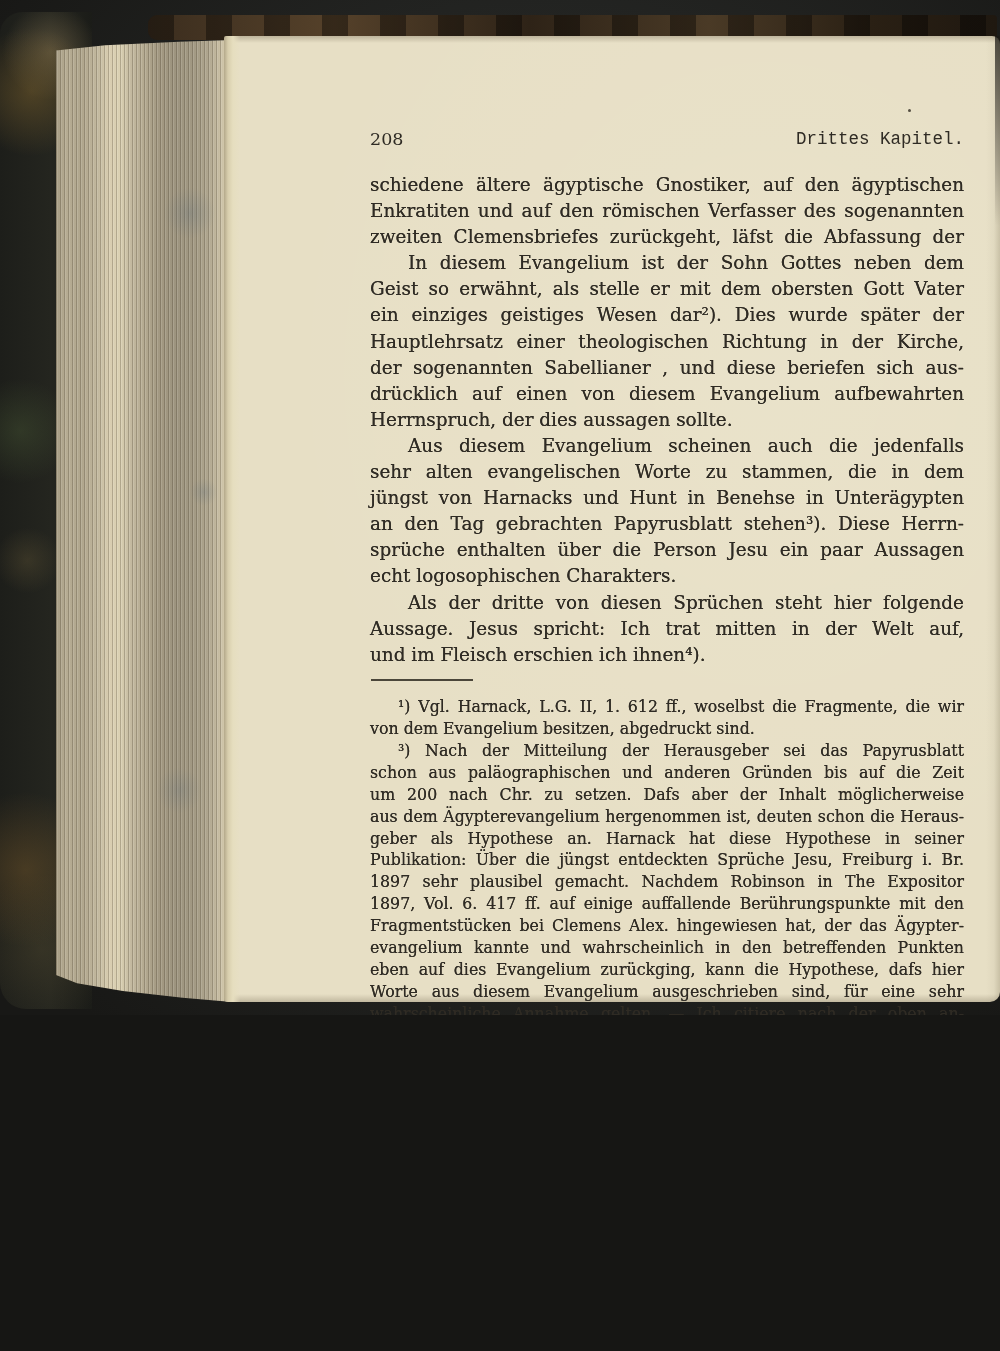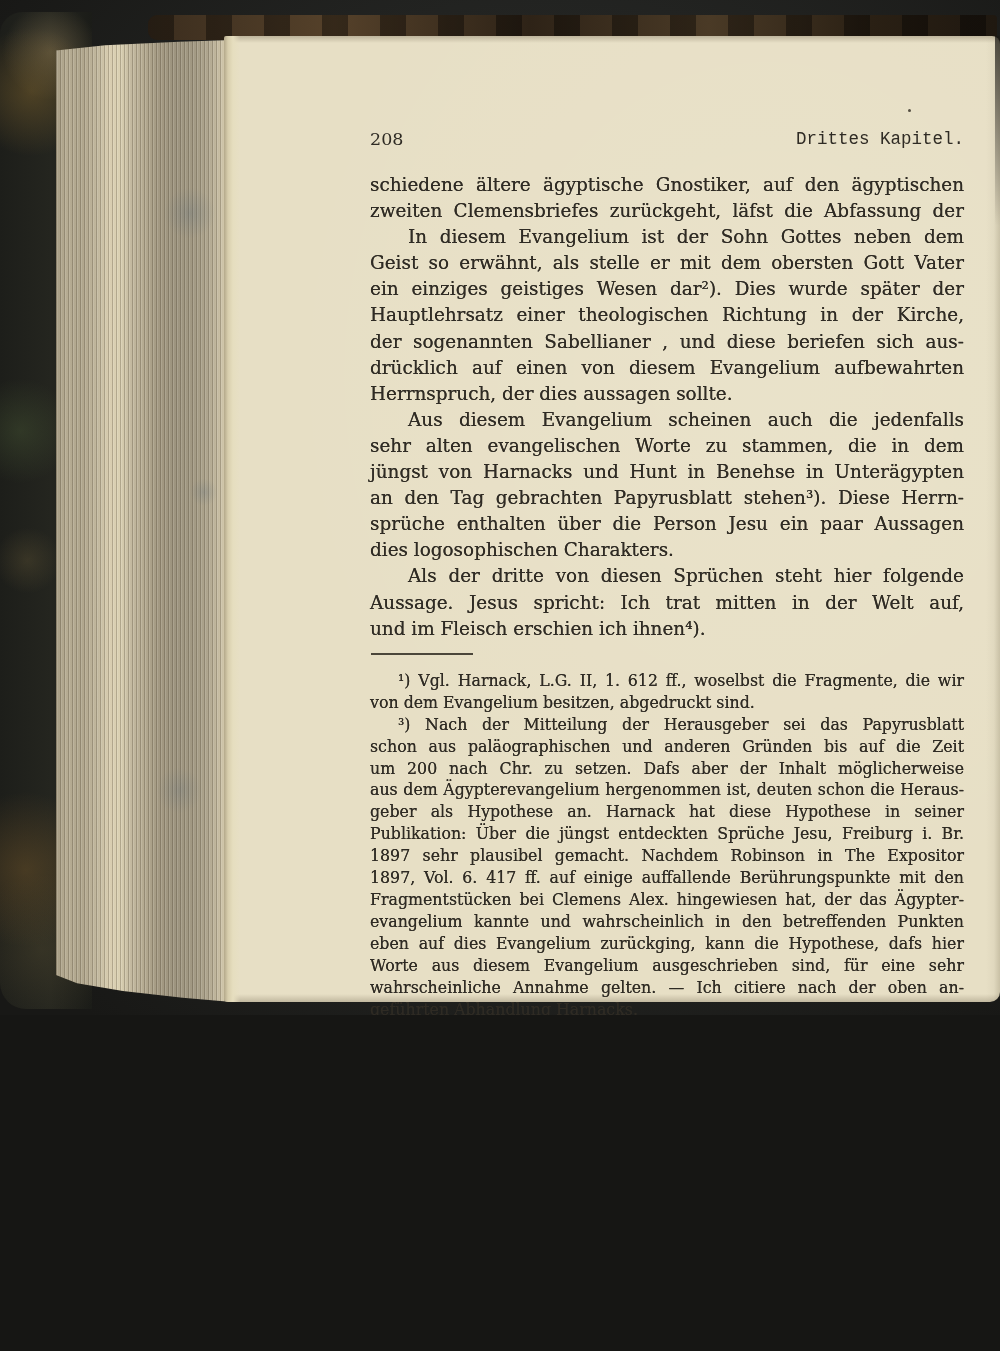--- a/index.html
+++ b/index.html
@@ -95,38 +95,39 @@
 
   <div class="text-col">
     <div class="pagehead">
       <span class="pagenum">208</span>
       <span class="chapter">Drittes Kapitel.</span>
     </div>
 
     <div class="body-text">
       <div class="para cont-end">
           <div class="tline">schiedene ältere ägyptische Gnostiker, auf den ägyptischen</div>
+          <div class="tline">Enkratiten und auf den römischen Verfasser des sogenannten</div>
           <div class="tline">zweiten Clemensbriefes zurückgeht, läfst die Abfassung der</div>
         </div>
       <div class="para indent">
           <div class="tline">In diesem Evangelium ist der Sohn Gottes neben dem</div>
           <div class="tline">Geist so erwähnt, als stelle er mit dem obersten Gott Vater</div>
           <div class="tline">ein einziges geistiges Wesen dar²). Dies wurde später der</div>
           <div class="tline">Hauptlehrsatz einer theologischen Richtung in der Kirche,</div>
           <div class="tline">der sogenannten Sabellianer , und diese beriefen sich aus-</div>
           <div class="tline">drücklich auf einen von diesem Evangelium aufbewahrten</div>
           <div class="tline">Herrnspruch, der dies aussagen sollte.</div>
         </div>
       <div class="para indent">
           <div class="tline">Aus diesem Evangelium scheinen auch die jedenfalls</div>
           <div class="tline">sehr alten evangelischen Worte zu stammen, die in dem</div>
           <div class="tline">jüngst von Harnacks und Hunt in Benehse in Unterägypten</div>
           <div class="tline">an den Tag gebrachten Papyrusblatt stehen³). Diese Herrn-</div>
           <div class="tline">sprüche enthalten über die Person Jesu ein paar Aussagen</div>
-          <div class="tline">dies logosophischen Charakters.</div>
+          <div class="tline">echt logosophischen Charakters.</div>
         </div>
       <div class="para indent">
           <div class="tline">Als der dritte von diesen Sprüchen steht hier folgende</div>
           <div class="tline">Aussage. Jesus spricht: Ich trat mitten in der Welt auf,</div>
           <div class="tline">und im Fleisch erschien ich ihnen⁴).</div>
         </div>
     </div>
 
     <div class="fn-sep"></div>
 

